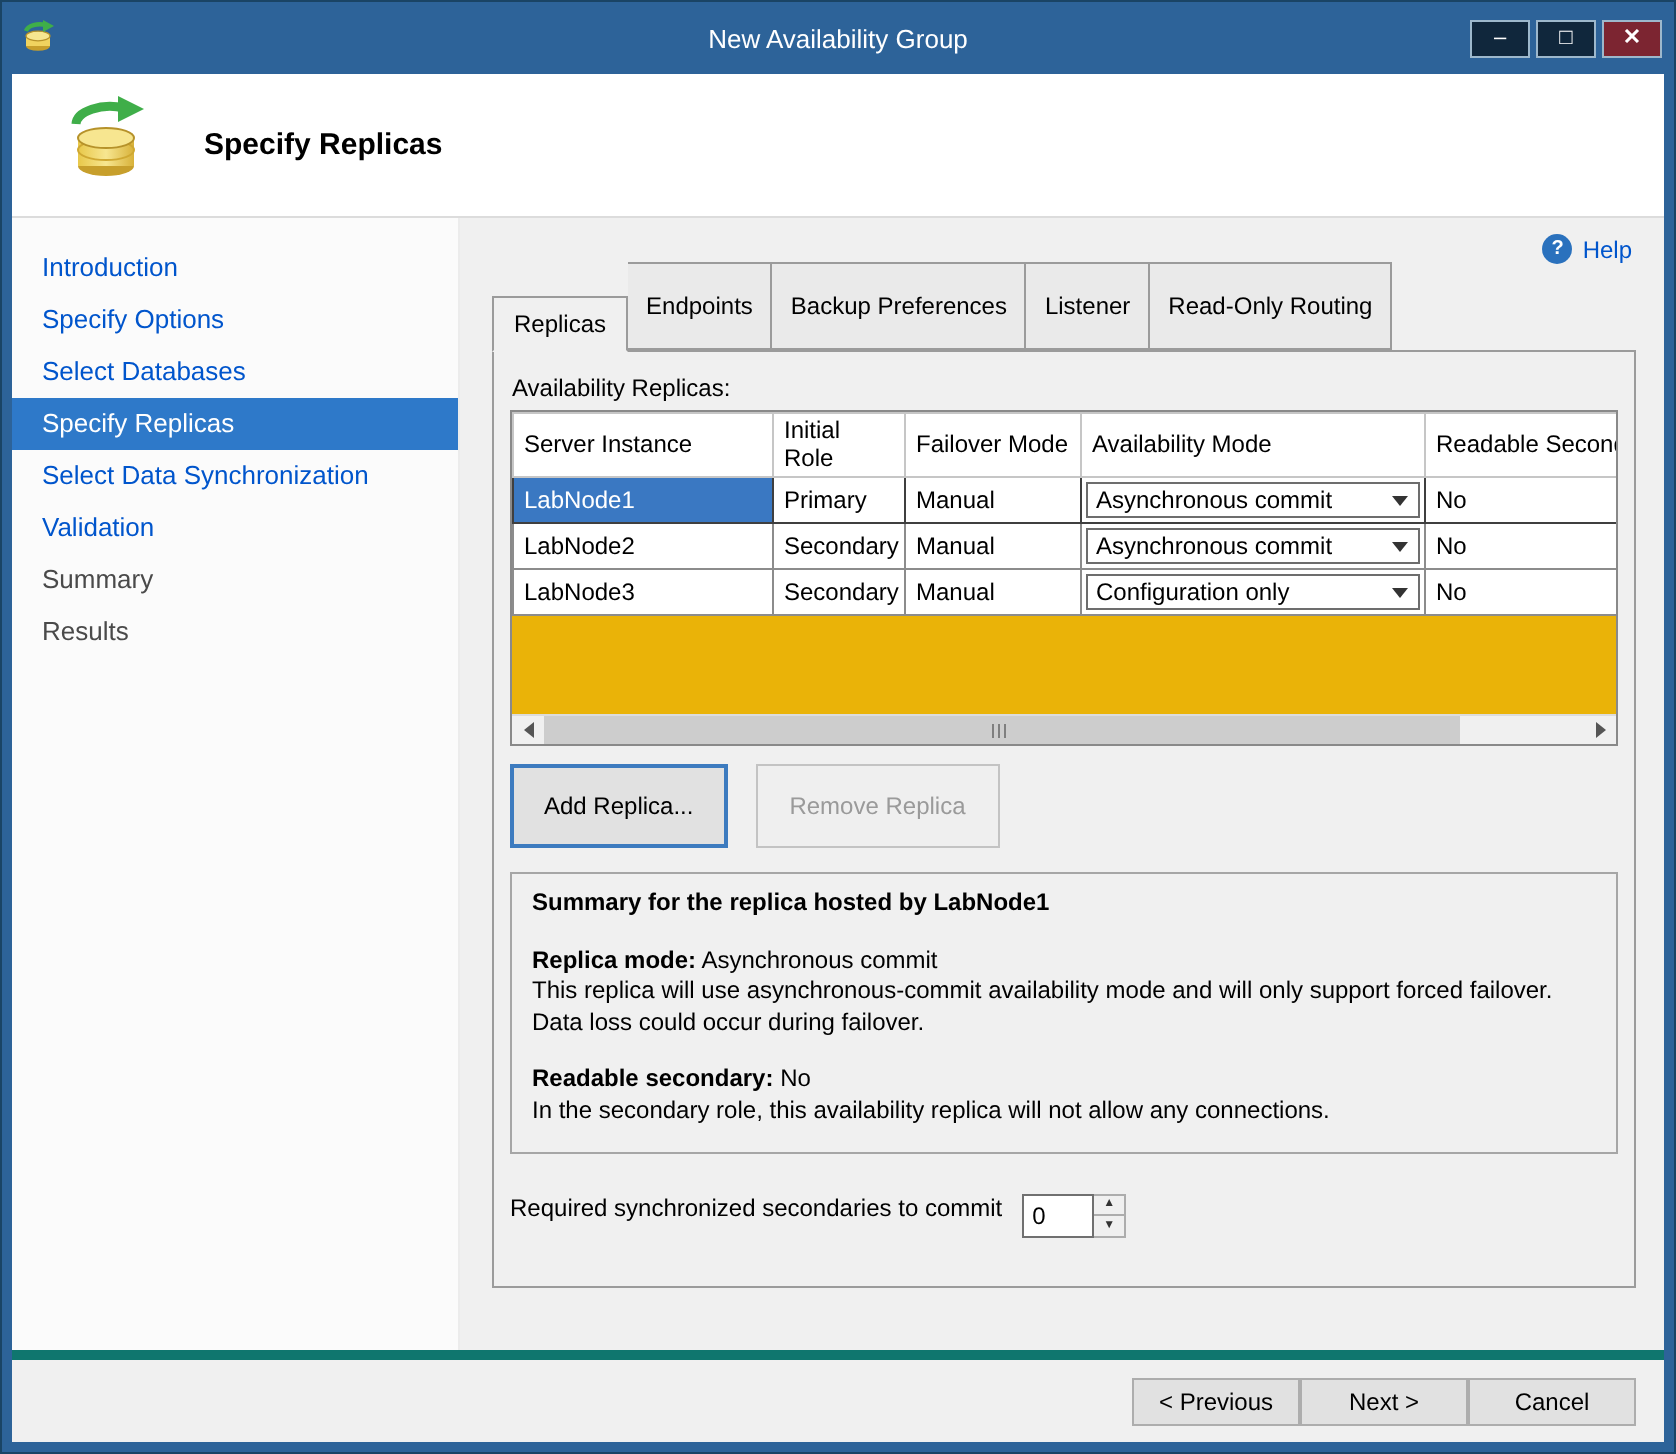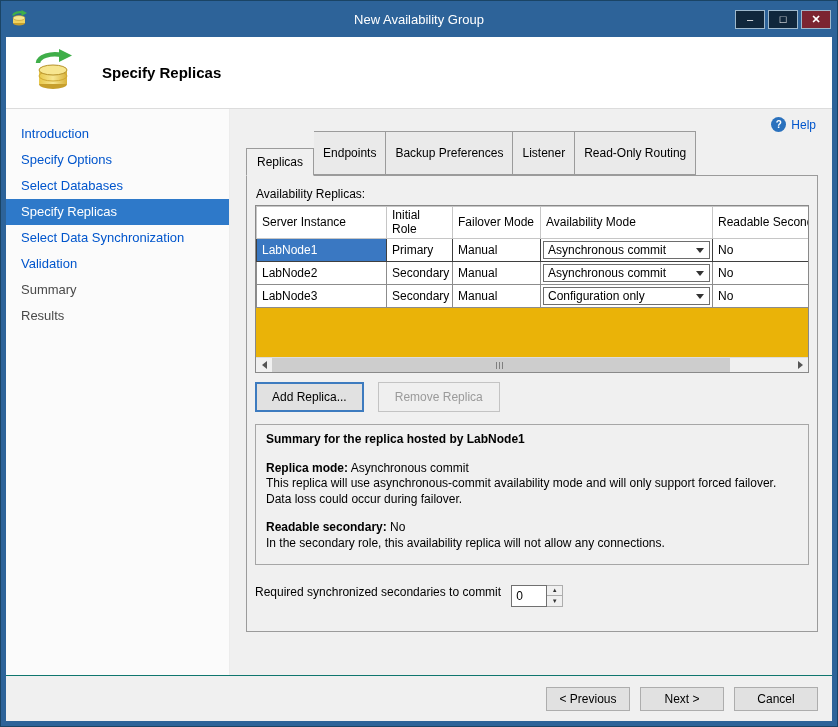--- a/index.html
+++ b/index.html
@@ -58,41 +58,41 @@
   .hscroll { position:absolute; left:0; right:0; bottom:0; height:15px; display:flex; background:#f0f0f0; border-top:1px solid #dcdcdc; }
   .sb-btn { width:16px; display:flex; align-items:center; justify-content:center; background:#f0f0f0; cursor:pointer; flex:0 0 auto; }
   .tri-left { width:0; height:0; border:4px solid transparent; border-right:5px solid #555; border-left:none; }
   .tri-right { width:0; height:0; border:4px solid transparent; border-left:5px solid #555; border-right:none; }
   .sb-track { flex:1; position:relative; }
   .sb-thumb { position:absolute; left:0; top:0; bottom:0; width:88%; background:#cdcdcd; display:flex; align-items:center; justify-content:center; cursor:pointer; }
   .grip { width:9px; height:7px; background:repeating-linear-gradient(90deg,#7f7f7f 0 1px, transparent 1px 3px); }
 
   
   .btn-row { margin-top:9px; display:flex; gap:14px; }
-  .btn { font-size:12px; height:30px; padding:0 16px; background:#e1e1e1; border:1px solid #adadad; font-family:inherit; cursor:pointer; color:#000; }
+  .btn { font-size:12px; height:42px; padding:0 16px; background:#e1e1e1; border:1px solid #adadad; font-family:inherit; cursor:pointer; color:#000; }
   .btn.focus { border:2px solid #3d7bbf; padding:0 15px; }
   .btn.disabled { color:#9a9a9a; border-color:#c3c3c3; background:#efefef; cursor:default; }
 
   
   .summary { margin-top:12px; border:1px solid #a6a6a6; background:#f0f0f0; padding:7px 10px 12px; font-size:12px; line-height:1.3; color:#000; }
   .s-title { font-weight:bold; margin-bottom:13px; }
   .b { font-weight:bold; }
   .s-desc { margin-bottom:13px; }
   .s-desc.last { margin-bottom:0; }
 
   
   .quorum-row { margin-top:20px; margin-bottom:16px; display:flex; gap:10px; font-size:12px; }
   .spin { display:flex; height:22px; }
   .spin input { width:36px; border:1px solid #707070; font-size:12px; padding:0 0 0 4px; font-family:inherit; outline:none; }
   .spin-btns { display:flex; flex-direction:column; border:1px solid #adadad; border-left:none; width:16px; background:#f0f0f0; }
   .spin-up, .spin-down { flex:1; font-size:6px; line-height:1; display:flex; align-items:center; justify-content:center; color:#333; cursor:pointer; }
   .spin-down { border-top:1px solid #adadad; }
 
   
-  .footer { height:46px; background:#f0f0f0; border-top:1px solid #0f766e; display:flex; align-items:center; justify-content:flex-end; gap:10px; padding-right:14px; flex:0 0 auto; }
+  .footer { height:46px; background:#f0f0f0; border-top:5px solid #0f766e; display:flex; align-items:center; justify-content:flex-end; padding-right:14px; flex:0 0 auto; }
   .footer .btn { height:24px; min-width:84px; padding:0 10px; }
 </style>
 </head>
 <body>
 
 <div class="window">
 
   <div class="titlebar">
     <span class="tb-icon">
       <svg width="18" height="18" viewBox="0 0 18 18">

